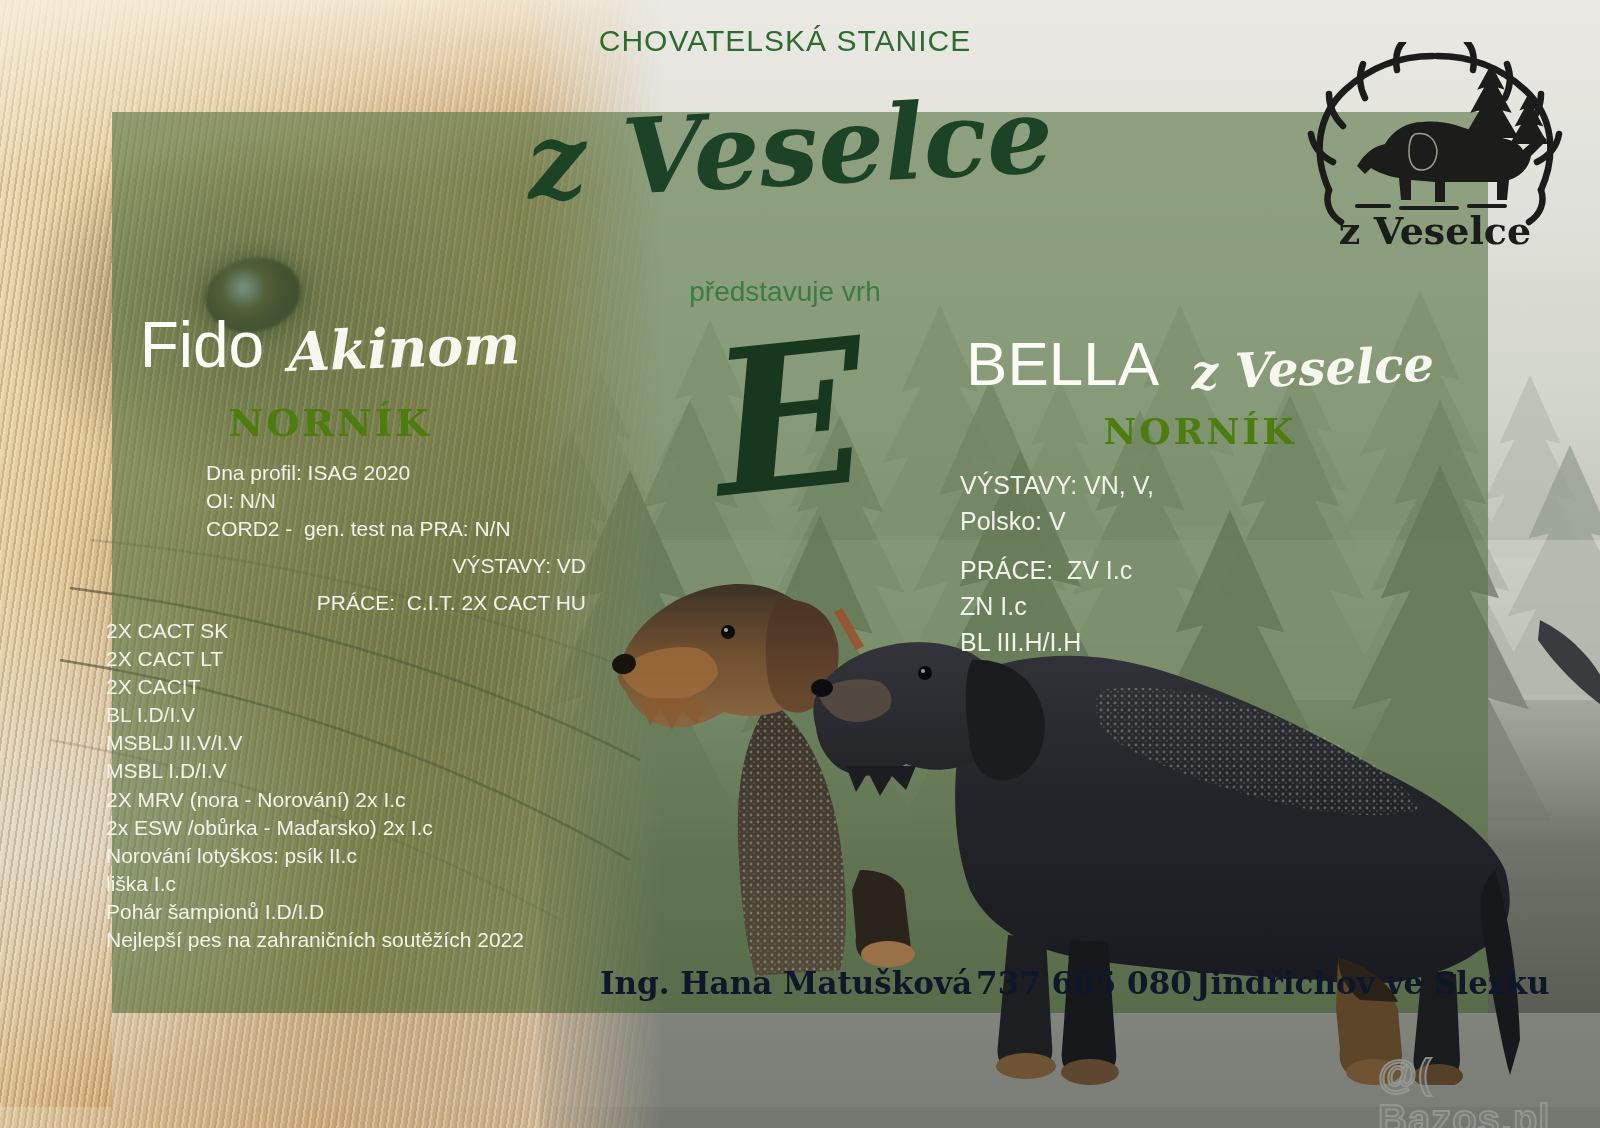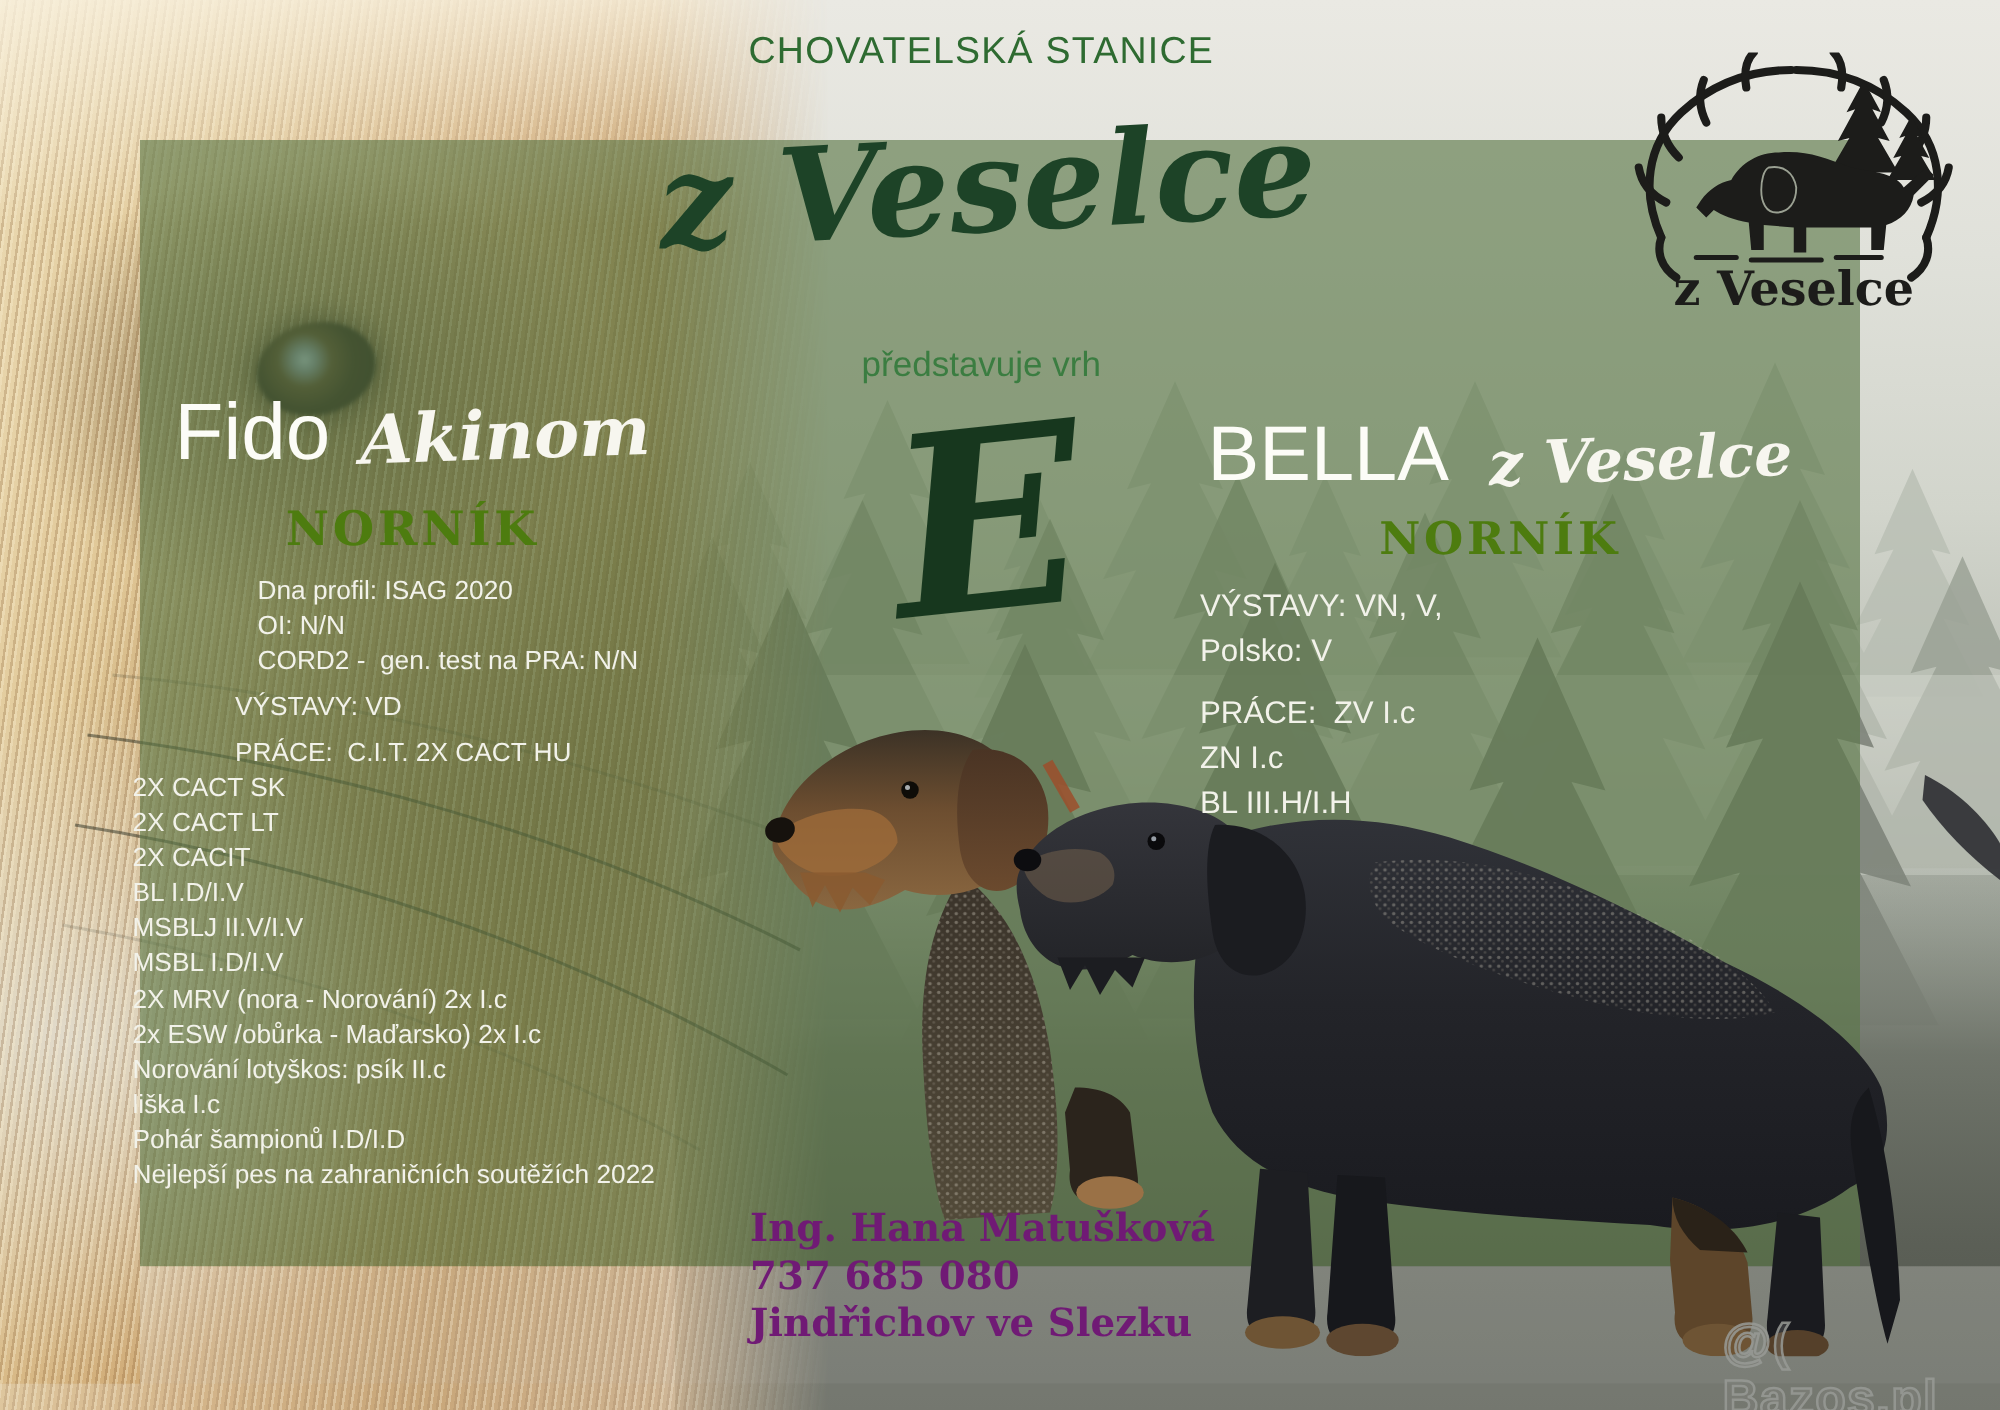--- a/index.html
+++ b/index.html
@@ -56,26 +56,26 @@
   .breed{text-align:center;font-family:"DejaVu Serif",serif;font-weight:bold;
     letter-spacing:3px;color:#4d7c0f;}
   .sire-breed{left:90px;top:400px;width:480px;font-size:38px;}
   .dam-breed{left:960px;top:410px;width:480px;font-size:36px;}
 
   .details{display:flex;flex-direction:column;color:#f2f2ea;}
   .sire-details{left:106px;top:462px;width:480px;font-size:21px;gap:6px;}
   .dam-details{left:960px;top:472px;width:480px;font-size:25px;gap:10px;}
   .ln{white-space:pre;line-height:1.05;text-align:left;}
   .ln.al{text-align:left;padding-left:100px;}
-  .ln.al2{text-align:left;padding-left:82px;margin-top:9px;}
+  .ln.al2{text-align:right;padding-left:82px;margin-top:9px;}
   .dam-details .ln.mt{margin-top:12px;}
 
-  .contact{left:600px;top:966px;width:390px;display:flex;flex-direction:column;
+  .contact{left:600px;top:966px;width:390px;display:flex;flex-direction:row;
     gap:4px;text-align:center;font-family:"DejaVu Serif",serif;font-weight:bold;
-    font-size:31px;color:#701a75;}
+    font-size:31px;color:#0f172a;}
   .contact .ln{line-height:1.1;}
 
   .watermark{left:1378px;top:1052px;font-size:40px;font-weight:bold;
     letter-spacing:1px;color:rgba(136,138,133,.28);
     -webkit-text-stroke:2px rgba(152,154,149,.85);}
 </style>
 </head>
 <body>
 
 <div class="canvas">

